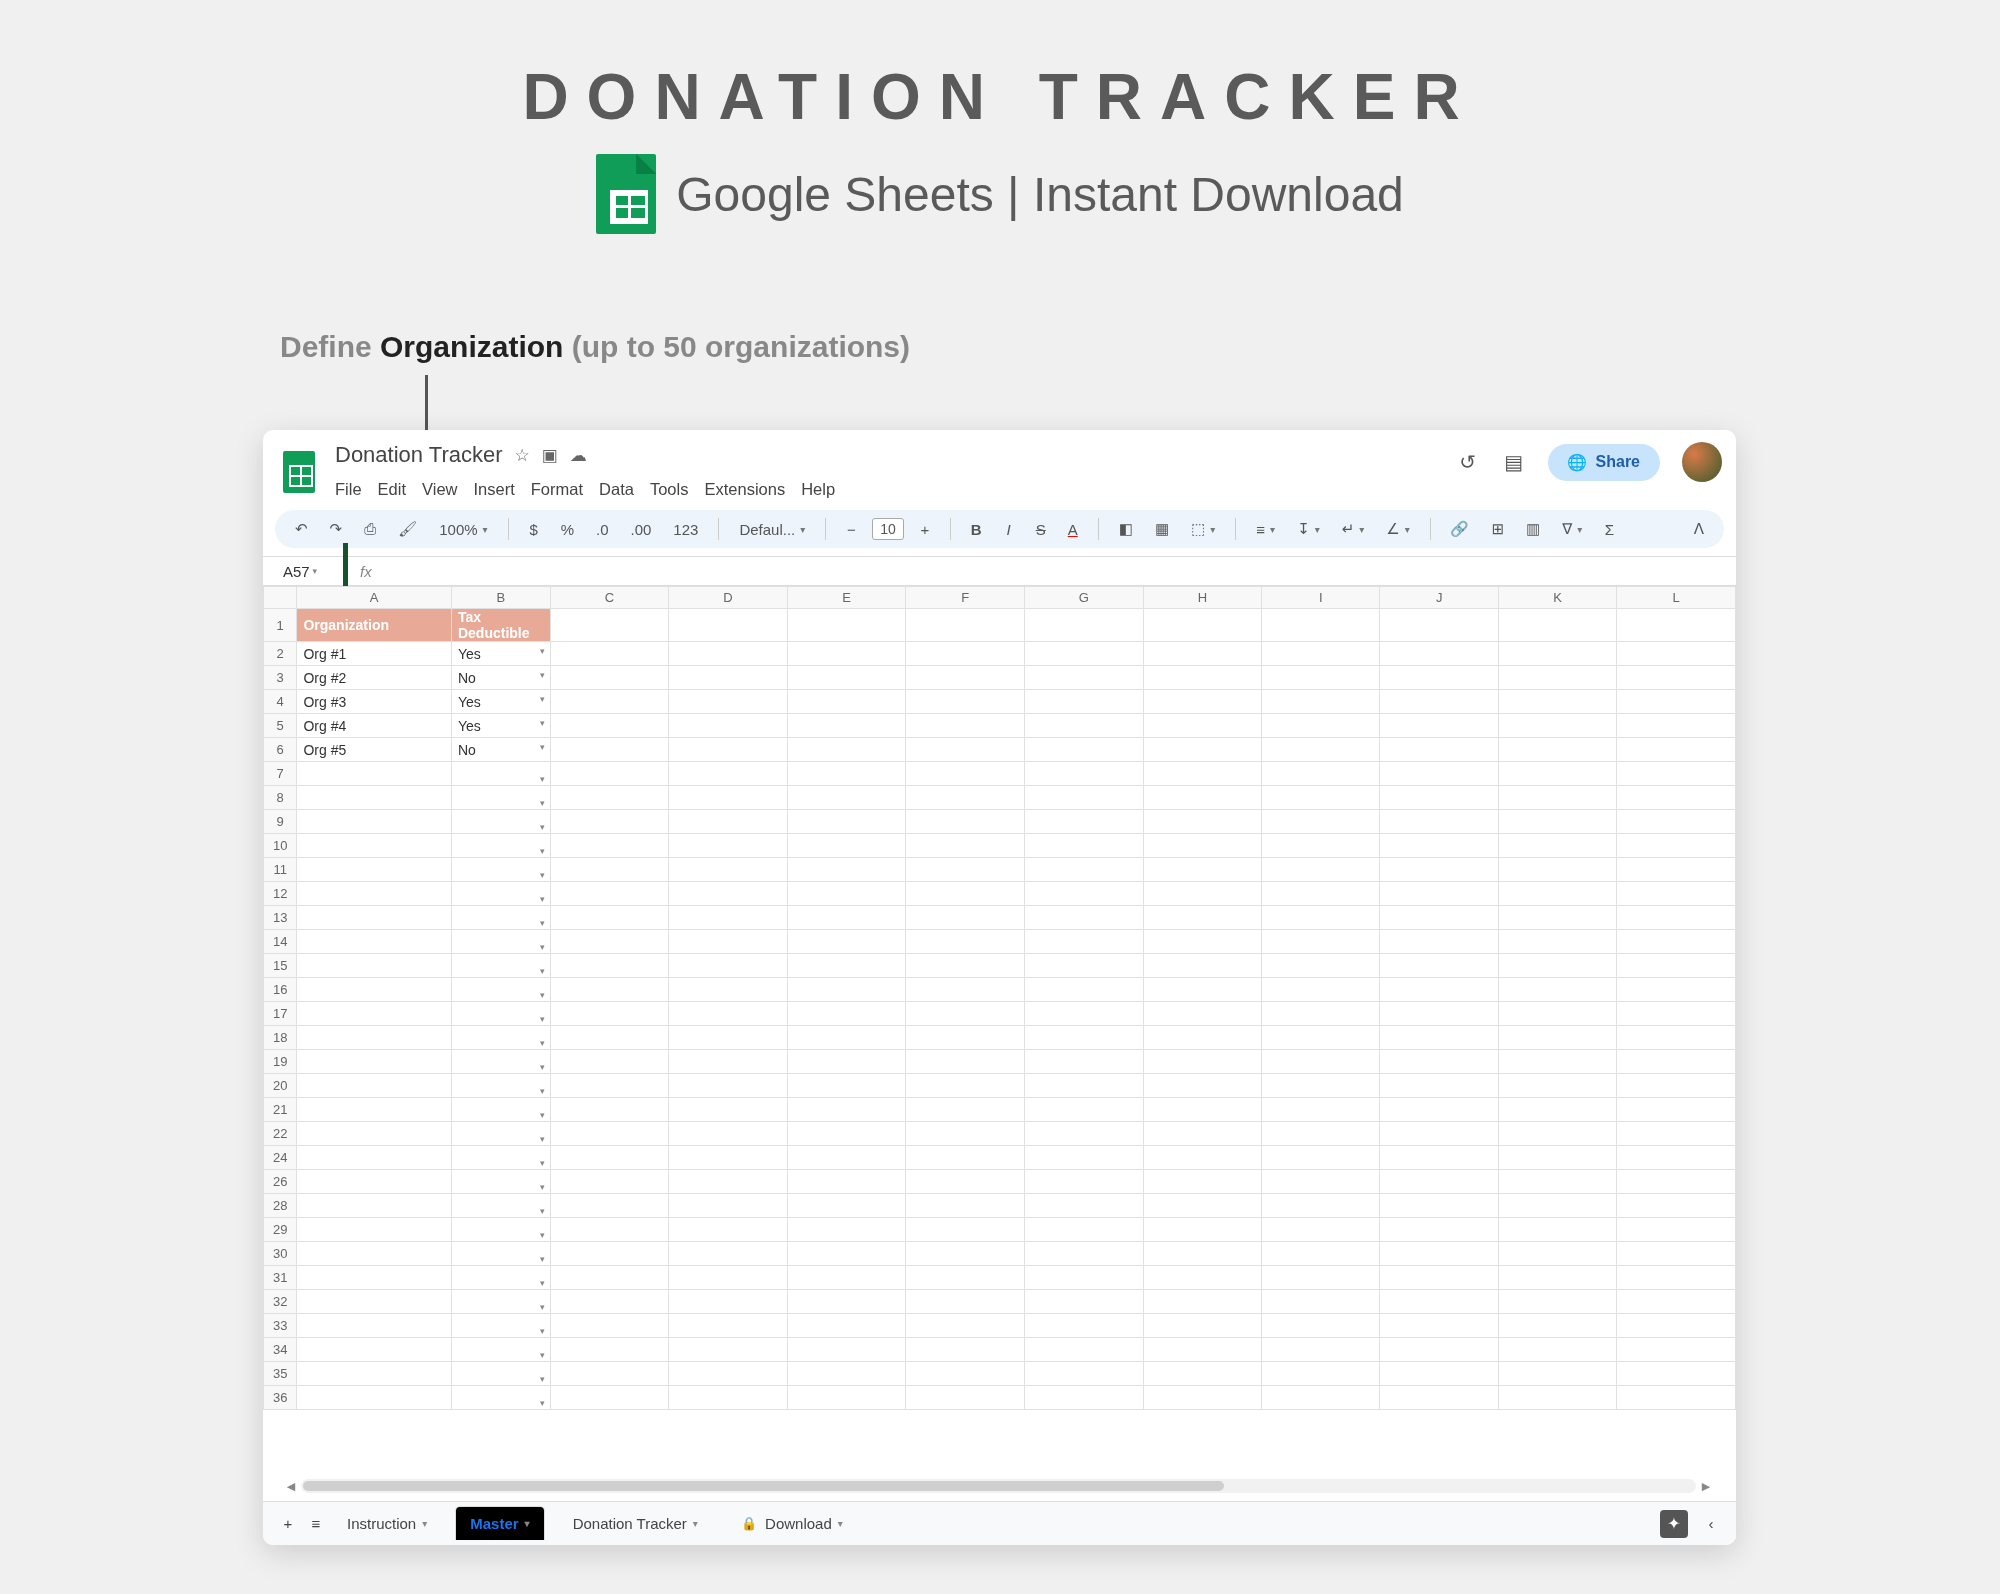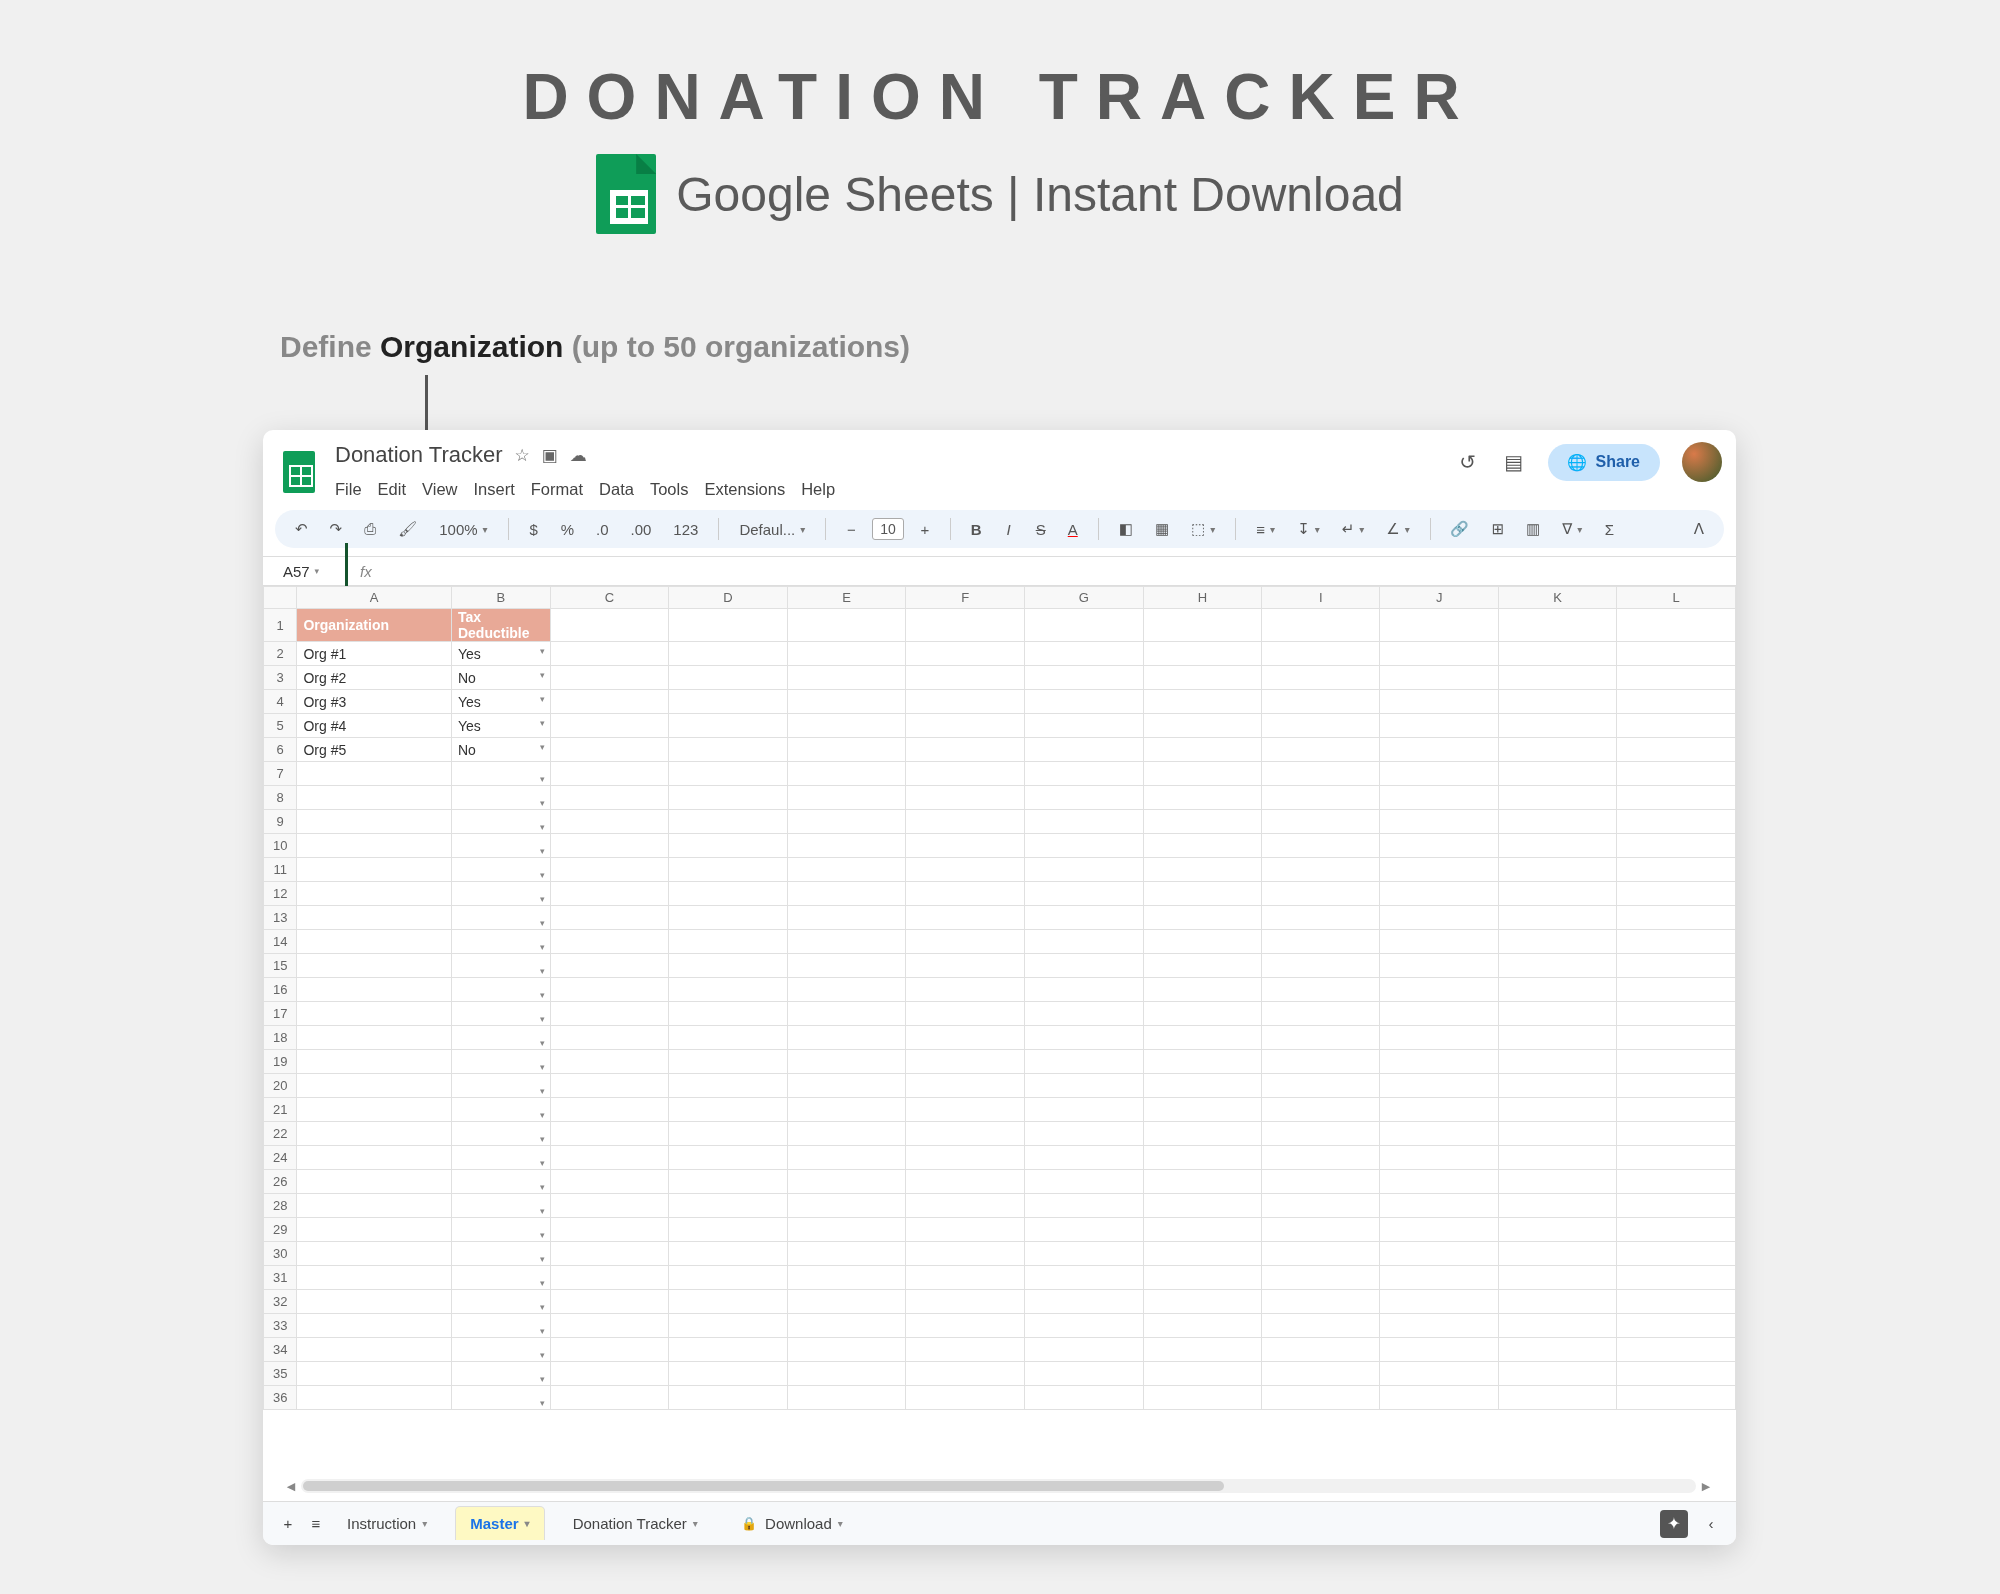--- a/index.html
+++ b/index.html
@@ -31,40 +31,40 @@
 .ico{width:24px;height:24px;display:inline-flex;align-items:center;justify-content:center;color:#555;font-size:20px}
 .share-btn{background:#c8e4fc;border-radius:30px;padding:9px 20px;display:flex;align-items:center;gap:8px;color:#1f5faa;font-weight:600;font-size:16px}
 .avatar{width:40px;height:40px;border-radius:50%;background:radial-gradient(circle at 30% 30%,#d97a4a,#3a5a2a)}
 .toolbar{margin:8px 12px;background:#eef4fb;border-radius:30px;padding:6px 14px;display:flex;align-items:center;gap:10px;font-size:15px;color:#555}
 .tb-sep{width:1px;height:22px;background:#ccc;margin:0 4px}
 .tb-btn{padding:4px 6px;display:inline-flex;align-items:center;justify-content:center;min-width:22px}
 .zoom-box{border:1px solid #aaa;border-radius:3px;padding:2px 7px;font-size:14px;background:#fff}
 .dd::after{content:"▾";font-size:10px;margin-left:5px;color:#777}
 .tb-spacer{flex:1}
 .formula-bar{display:flex;align-items:center;border-top:1px solid #ddd;border-bottom:1px solid #ddd;height:30px}
-.cell-name{width:85px;text-align:center;font-size:15px;color:#333;border-right:3px solid #14532d;padding:20px;display:flex;align-items:center;justify-content:space-between}
+.cell-name{width:85px;text-align:center;font-size:15px;color:#333;border-right:5px solid #14532d;padding:20px;display:flex;align-items:center;justify-content:space-between}
 .cell-name::after{content:"▾";font-size:9px;color:#888;margin-right:6px}
 .fx{padding:0 12px;color:#888;font-style:italic;font-size:15px}
 .grid-wrap{height:880px;overflow:hidden;position:relative}
 table.sheet{border-collapse:collapse;width:100%;font-size:14px;color:#333}
 table.sheet th,table.sheet td{border:1px solid #e0e0e0;height:24px;padding:0 6px;text-align:left;font-weight:normal}
 table.sheet thead th{background:#f8f8f8;text-align:center;color:#666;font-size:13px;height:22px}
 table.sheet .rownum{background:#f8f8f8;text-align:center;width:34px;color:#666;font-size:13px}
 table.sheet thead th.corner{width:34px}
 .hdr-cell{background:#e8a997!important;color:#fff!important;font-weight:600!important}
 .dd-cell{position:relative}
 .dd-cell::after{content:"▾";position:absolute;right:5px;font-size:9px;color:#888}
 .col-A{width:160px}.col-B{width:100px}.col-other{width:128px}
 .hscroll{position:absolute;left:38px;right:40px;bottom:52px;height:14px;background:#f1f1f1;border-radius:8px}
 .hscroll-thumb{position:absolute;left:2px;top:2px;height:10px;width:66%;background:#cfcfcf;border-radius:6px}
 .hscroll-arrow{position:absolute;bottom:52px;width:16px;height:14px;color:#888;font-size:11px;display:flex;align-items:center;justify-content:center}
 .ha-left{left:20px}.ha-right{right:22px}
 .sheet-tabs{position:absolute;bottom:0;left:0;right:0;height:44px;background:#f7f9fb;border-top:1px solid #ddd;display:flex;align-items:center;padding:0 14px;gap:6px;font-size:15px;color:#444}
 .tab{padding:8px 14px;display:flex;align-items:center;gap:6px;border-radius:4px 4px 0 0}
-.tab.active{background:#fef9c3;color:#1a73e8;font-weight:600;box-shadow:0 -1px 0 #ddd,1px 0 0 #ddd,-1px 0 0 #ddd}
+.tab.active{background:#000000;color:#1a73e8;font-weight:600;box-shadow:0 -1px 0 #ddd,1px 0 0 #ddd,-1px 0 0 #ddd}
 .tab .tdrop{font-size:10px;color:#888}
 .lock{font-size:13px;margin-right:2px}
 .st-right{margin-left:auto;display:flex;gap:12px}
 .explore{width:28px;height:28px;background:#555;border-radius:4px;color:#fff;display:flex;align-items:center;justify-content:center;font-size:16px}
 </style>
 </head>
 <body>
 
 <div class="hero-title">DONATION TRACKER</div>
 <div class="hero-sub">

